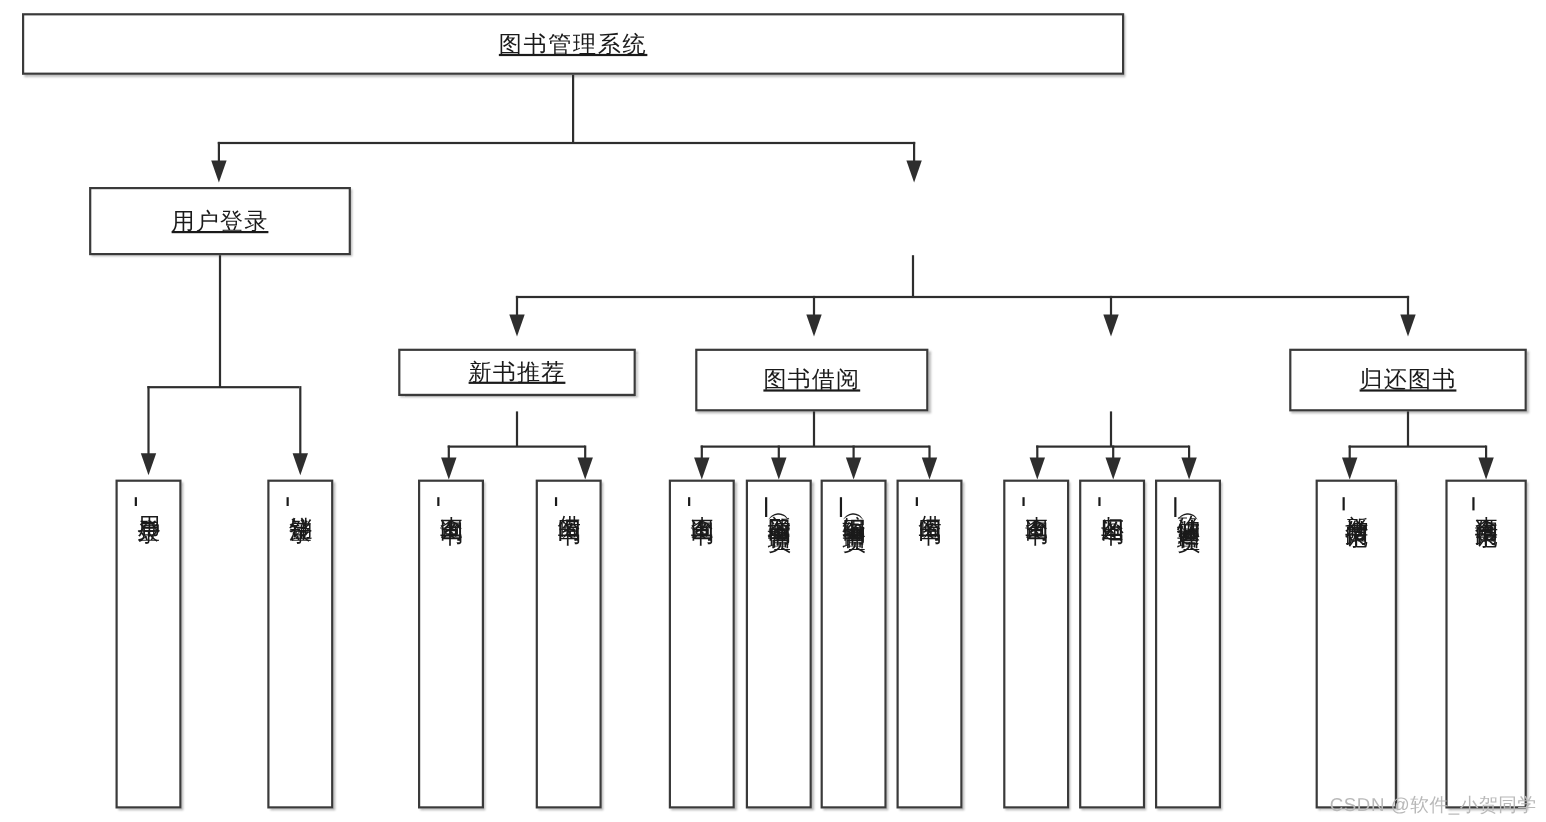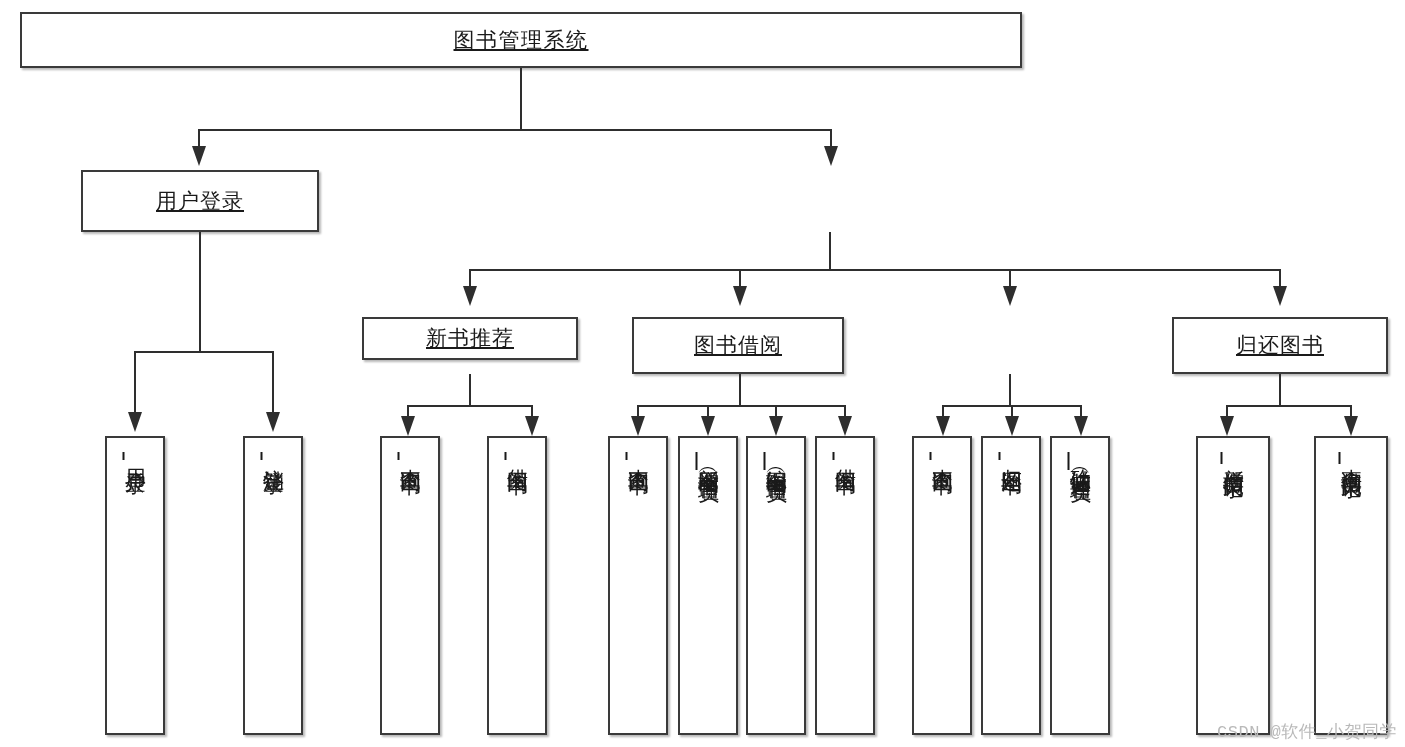--- a/index.html
+++ b/index.html
@@ -77,21 +77,21 @@
   
   #watermark {
     position: absolute;
     right: 8px;
     bottom: 4px;
     font-size: 17px;
     color: #b9b9b9;
     letter-spacing: 0.5px;
     white-space: nowrap;
     pointer-events: none;
-    font-family: Liberation Mono, monospace;
+    font-family: Liberation Sans, sans-serif;
   }
 </style>
 </head>
 <body>
 
 <div id="canvas">
 
   <div class="node root h" style="left:20px; top:12px; width:1002px; height:56px;">
     <span class="lbl">图书管理系统</span>
   </div>

